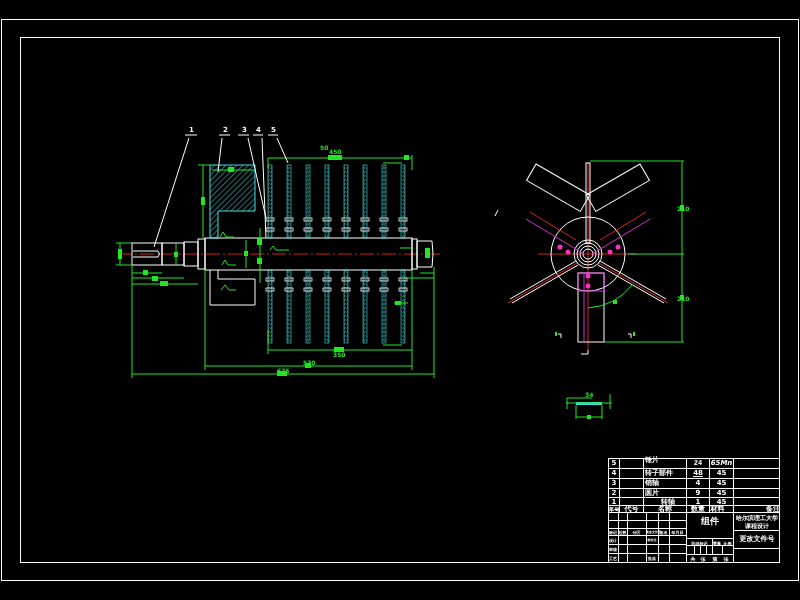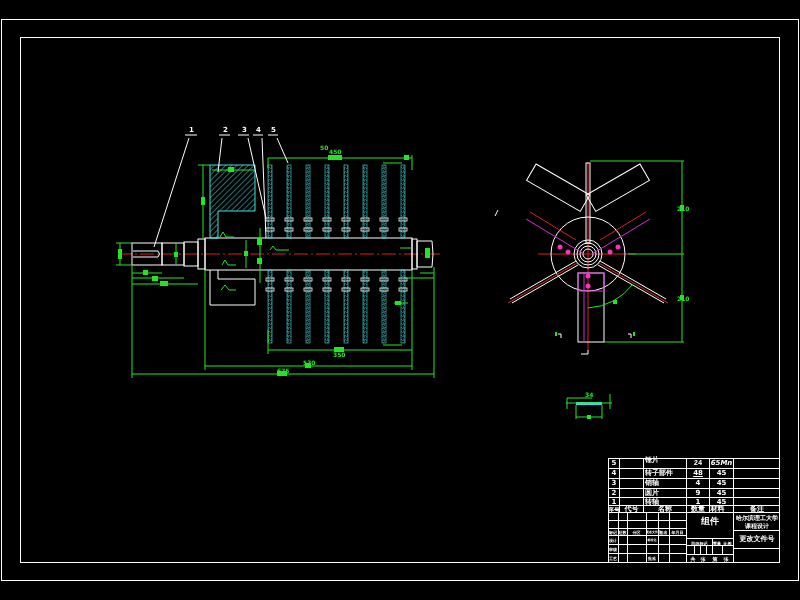--- a/index.html
+++ b/index.html
@@ -358,30 +358,30 @@
   <span class="tb-text left" style="left:645px;top:479px;">销轴</span>
   <span class="tb-text" style="left:687px;top:479px;width:22px;">4</span>
   <span class="tb-text" style="left:710px;top:479px;width:23px;">45</span>
 
   <span class="tb-text" style="left:609px;top:489px;width:10px;">2</span>
   <span class="tb-text left" style="left:645px;top:489px;">圆片</span>
   <span class="tb-text" style="left:687px;top:489px;width:22px;">9</span>
   <span class="tb-text" style="left:710px;top:489px;width:23px;">45</span>
 
   <span class="tb-text" style="left:609px;top:498px;width:10px;">1</span>
-  <span class="tb-text left" style="left:645px;top:498px;">转轴</span>
+  <span class="tb-text left" style="left:645px;top:498px;padding-left:16px;">转轴</span>
   <span class="tb-text" style="left:687px;top:498px;width:22px;">1</span>
   <span class="tb-text" style="left:710px;top:498px;width:23px;">45</span>
 
   <span class="tb-text" style="left:608px;top:505px;width:12px;font-size:6px;">序号</span>
   <span class="tb-text" style="left:620px;top:505px;width:23px;">代号</span>
   <span class="tb-text" style="left:644px;top:505px;width:42px;">名称</span>
   <span class="tb-text" style="left:687px;top:505px;width:22px;">数量</span>
   <span class="tb-text" style="left:706px;top:505px;width:23px;">材料</span>
-  <span class="tb-text" style="left:734px;top:505px;width:46px;">备注</span>
+  <span class="tb-text" style="left:734px;top:505px;width:46px;text-align:right;">备注</span>
 
   <span class="tb-text" style="left:687px;top:517px;width:46px;font-size:9px;">组件</span>
   <span class="tb-text" style="left:734px;top:513px;width:46px;font-size:6px;">哈尔滨理工大学</span>
   <span class="tb-text" style="left:734px;top:521px;width:46px;font-size:6px;">课程设计</span>
   <span class="tb-text" style="left:734px;top:535px;width:46px;font-size:7px;">更改文件号</span>
 
   <span class="tb-text" style="left:608px;top:528px;width:10px;font-size:4px;">标记</span>
   <span class="tb-text" style="left:618px;top:528px;width:9px;font-size:4px;">处数</span>
   <span class="tb-text" style="left:627px;top:528px;width:19px;font-size:4px;">分区</span>
   <span class="tb-text" style="left:646px;top:528px;width:12px;font-size:3px;">更改文件号</span>

